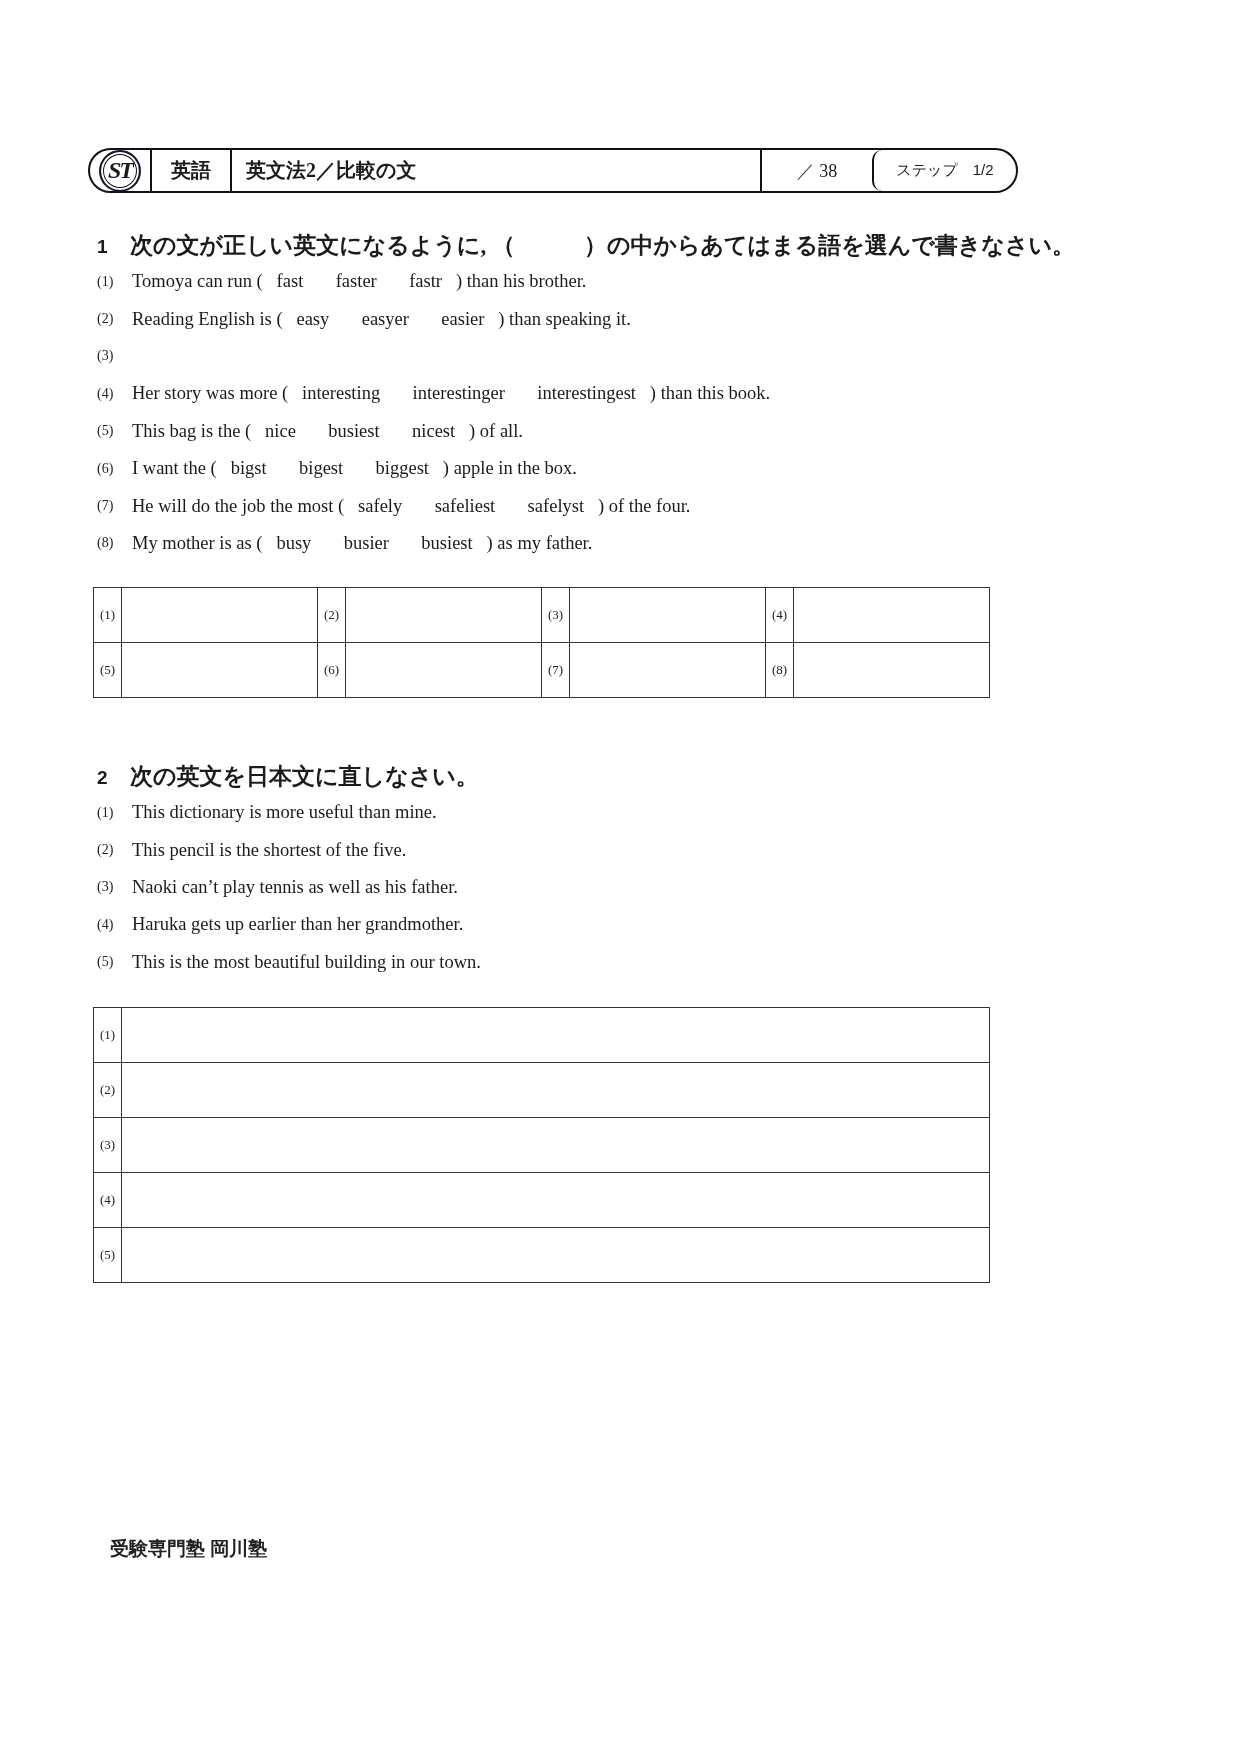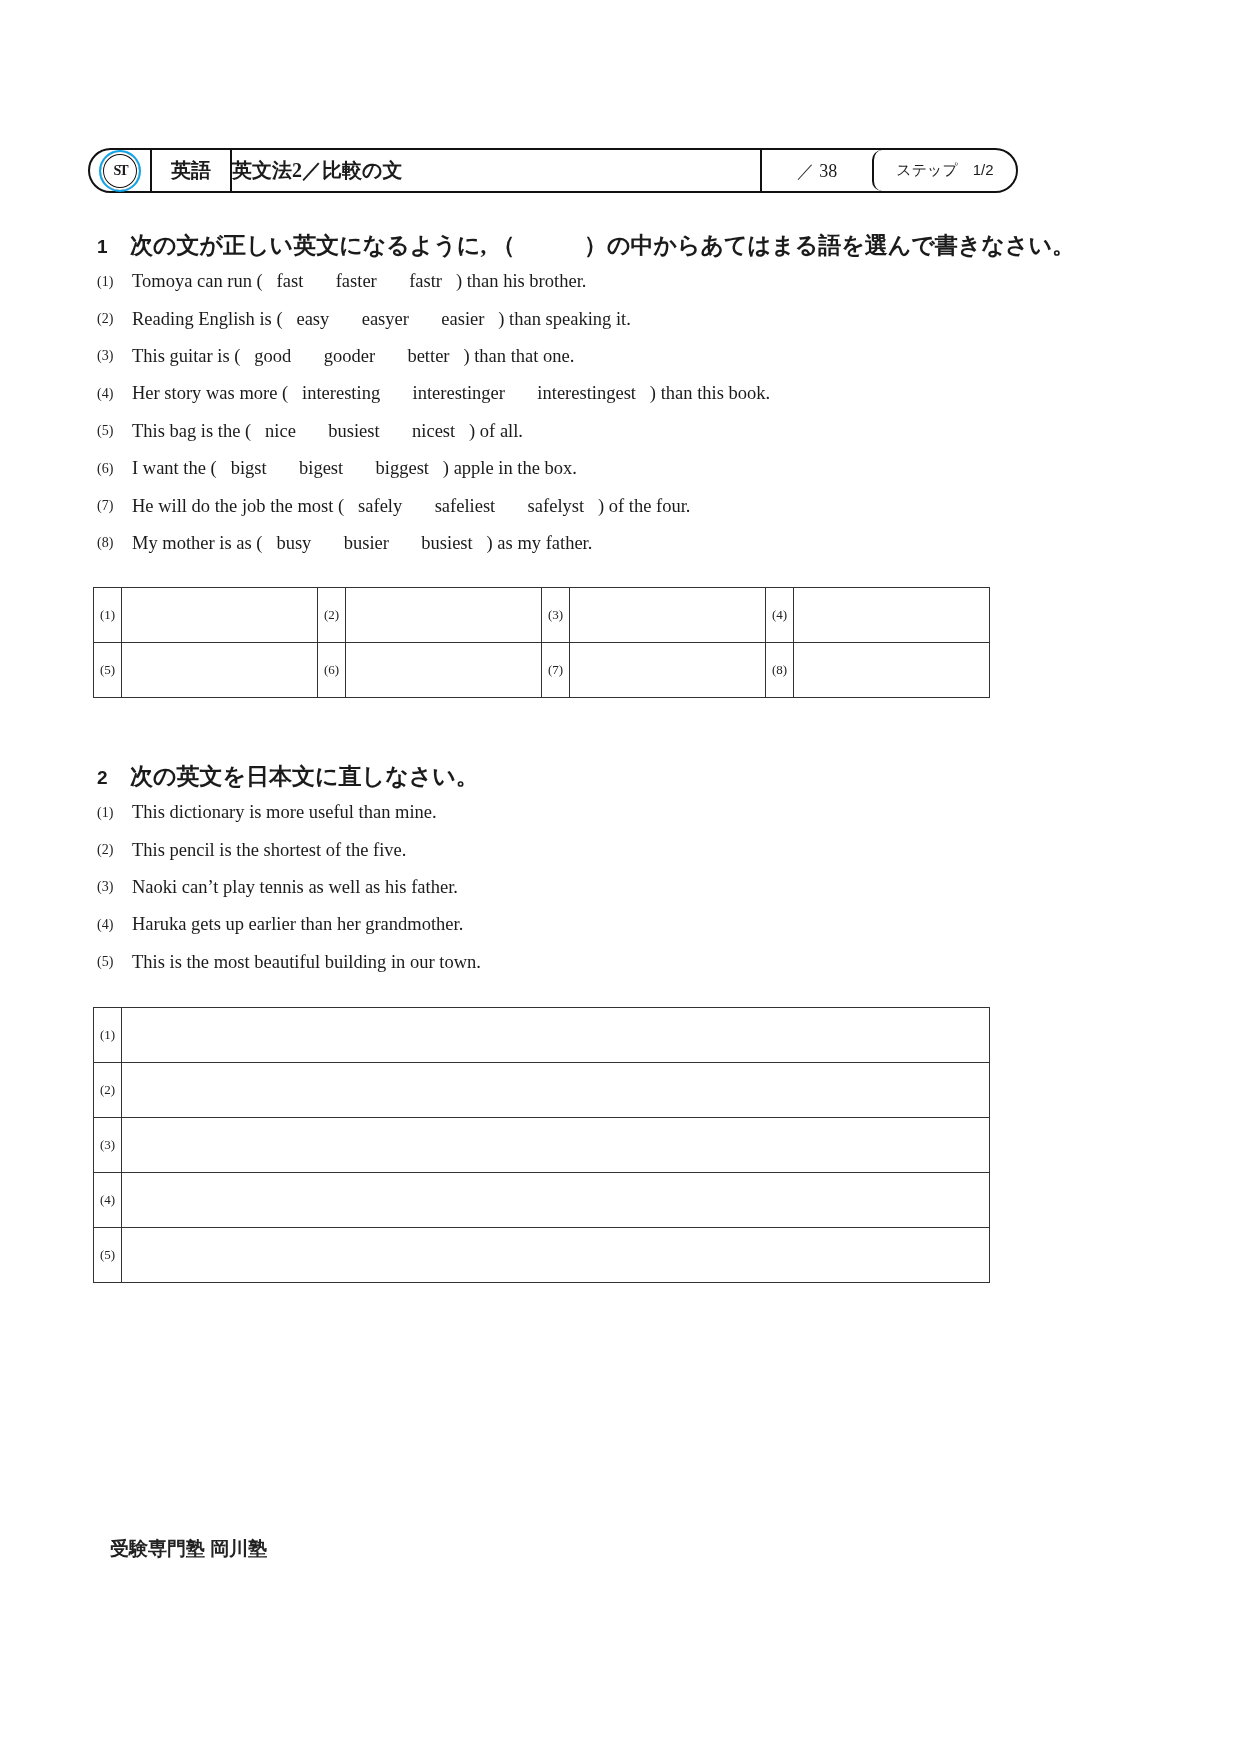--- a/index.html
+++ b/index.html
@@ -20,39 +20,39 @@
     border-radius:24px;
     box-sizing:border-box;
     display:flex; align-items:stretch;
     background:#fff;
   }
   .logo-wrap {
     width:60px; display:flex; align-items:center; justify-content:center;
   }
   .logo {
     width:38px; height:38px;
-    border:2px solid #0ea5e9;
+    border:2px solid #0f172a;
     border-radius:50%;
     box-shadow: inset 0 0 0 2px #fff, inset 0 0 0 3px #111;
     display:flex; align-items:center; justify-content:center;
     font-family:"Liberation Serif", serif;
-    font-weight:bold; font-size:14px;
+    font-style:italic; font-weight:bold; font-size:24px;
     letter-spacing:-2px;
   }
   .h-subject {
     width:78px;
     border-left:2px solid #111; border-right:2px solid #111;
     display:flex; align-items:center; justify-content:center;
     font-family:"Liberation Sans", sans-serif;
     font-weight:bold; font-size:20px;
   }
   .h-title {
     flex:1;
     display:flex; align-items:center;
-    padding-left:0;
+    padding-left:14px;
     font-size:20px; font-weight:600;
   }
   .h-score {
     width:110px;
     border-left:2px solid #111;
     display:flex; align-items:center; justify-content:center;
     font-size:18px;
   }
   .h-step {
     width:142px;
@@ -128,21 +128,20 @@
   <div class="q-row">
     <span class="q-num">(1)</span>
     <span class="q-text">Tomoya can run (   fast       faster       fastr   ) than his brother.</span>
   </div>
   <div class="q-row">
     <span class="q-num">(2)</span>
     <span class="q-text">Reading English is (   easy       easyer       easier   ) than speaking it.</span>
   </div>
   <div class="q-row">
     <span class="q-num">(3)</span>
-    <span class="q-text">This guitar is (   good       gooder       better   ) than that one.</span>
   </div>
   <div class="q-row">
     <span class="q-num">(4)</span>
     <span class="q-text">Her story was more (   interesting       interestinger       interestingest   ) than this book.</span>
   </div>
   <div class="q-row">
     <span class="q-num">(5)</span>
     <span class="q-text">This bag is the (   nice       busiest       nicest   ) of all.</span>
   </div>
   <div class="q-row">

